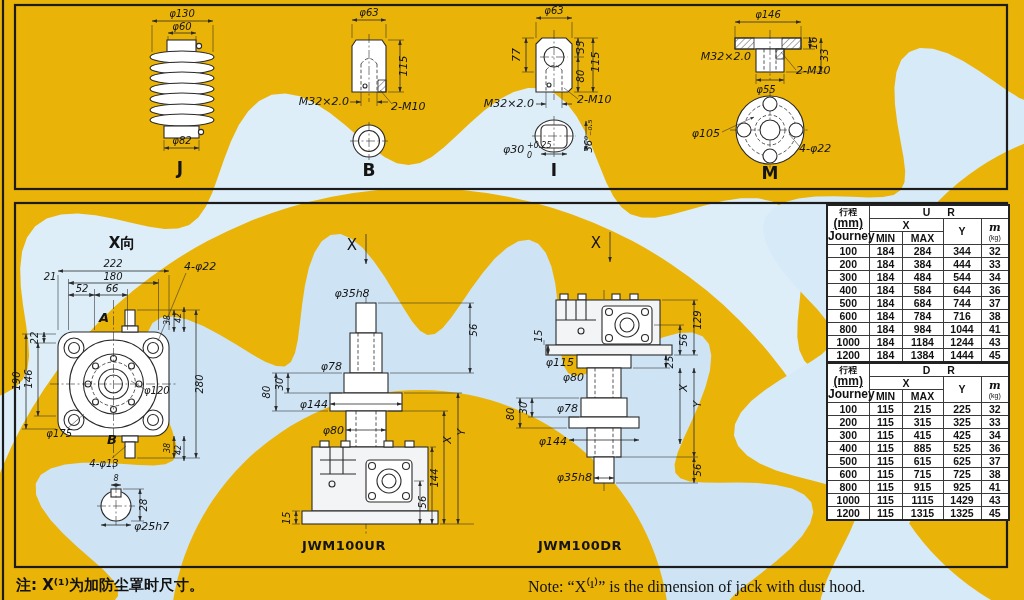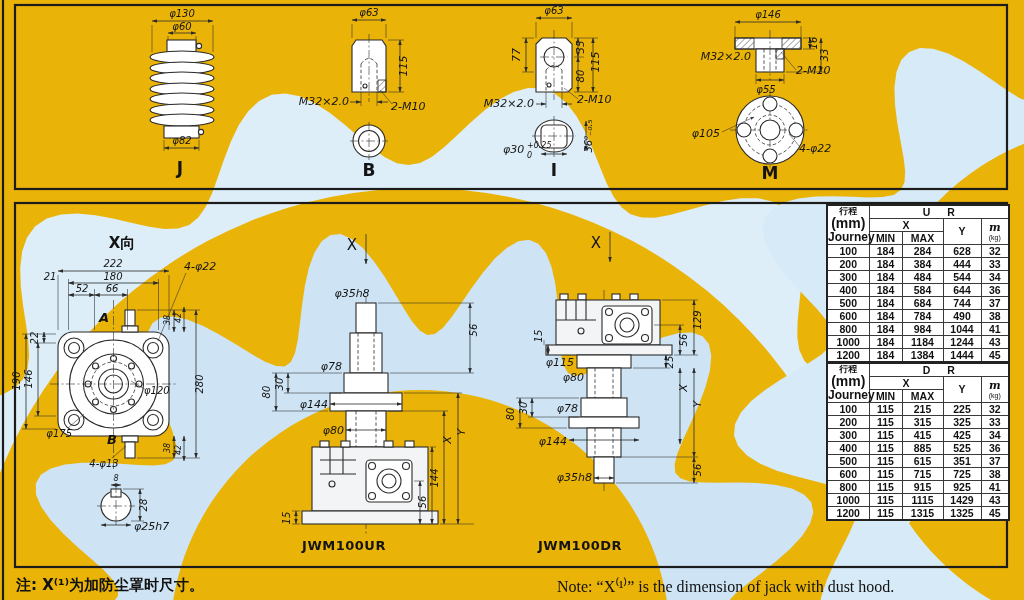--- a/index.html
+++ b/index.html
@@ -26,28 +26,28 @@
   svg text.tt{font-style:normal;font-size:15px;font-weight:600;}
   svg text.mod{font-style:normal;font-size:13px;font-weight:700;letter-spacing:.5px;}
   
   .tblwrap{position:absolute;left:826px;width:166px;z-index:3;}
   table.spec{border-collapse:collapse;width:182px;table-layout:fixed;background:#fff;}
   table.spec th,table.spec td{border:1px solid #3a3a3a;text-align:center;padding:0;
       font:600 10.5px "Liberation Sans",sans-serif;color:#111;height:12px;line-height:1.02;}
   table.spec{border:2px solid #222;}
   th.jc{font-size:8px;font-weight:600;}
   th.jc .cjk{display:block;font-size:9px;}
-  th.jc .mm{display:block;font-size:14px;}
+  th.jc .mm{display:block;font-size:12px;text-decoration:underline;}
   th.jc .jn{display:block;font-size:12px;}
   th.ttl{font-size:12px;word-spacing:14px;font-weight:600;}
   th.mc .m{display:block;font:italic 700 11px "DejaVu Serif",serif;}
   th.mc .kg{display:block;font-size:7px;font-weight:400;}
   
   .note-cn{position:absolute;left:16px;top:576px;font:600 15px "DejaVu Sans",sans-serif;color:#111;z-index:3;text-align:center;}
-  .note-en{position:absolute;left:528px;top:575px;font:16px "Liberation Serif",serif;color:#111;z-index:3;margin-left:29px;}
+  .note-en{position:absolute;left:528px;top:575px;font:16px "Liberation Serif",serif;color:#111;z-index:3;}
 </style>
 </head>
 <body>
 
 <div id="stage">
 
 <svg id="art" width="1024" height="600" viewBox="0 0 1024 600">
   <defs>
     <marker id="ar" viewBox="0 0 10 10" refX="9.5" refY="5" markerWidth="7" markerHeight="7" orient="auto-start-reverse">
       <path d="M0,1.6 L10,5 L0,8.4 Z" fill="#2b2b2b"></path>
@@ -478,21 +478,21 @@
         <tr>
           <th>MIN</th>
           <th>MAX</th>
         </tr>
       </thead>
       <tbody>
           <tr>
             <td>100</td>
             <td>184</td>
             <td>284</td>
-            <td>628</td>
+            <td>344</td>
             <td>32</td>
           </tr>
           <tr>
             <td>200</td>
             <td>184</td>
             <td>384</td>
             <td>444</td>
             <td>33</td>
           </tr>
           <tr>
@@ -513,21 +513,21 @@
             <td>500</td>
             <td>184</td>
             <td>684</td>
             <td>744</td>
             <td>37</td>
           </tr>
           <tr>
             <td>600</td>
             <td>184</td>
             <td>784</td>
-            <td>490</td>
+            <td>716</td>
             <td>38</td>
           </tr>
           <tr>
             <td>800</td>
             <td>184</td>
             <td>984</td>
             <td>1044</td>
             <td>41</td>
           </tr>
           <tr>
@@ -605,21 +605,21 @@
             <td>400</td>
             <td>115</td>
             <td>885</td>
             <td>525</td>
             <td>36</td>
           </tr>
           <tr>
             <td>500</td>
             <td>115</td>
             <td>615</td>
-            <td>351</td>
+            <td>625</td>
             <td>37</td>
           </tr>
           <tr>
             <td>600</td>
             <td>115</td>
             <td>715</td>
             <td>725</td>
             <td>38</td>
           </tr>
           <tr>

